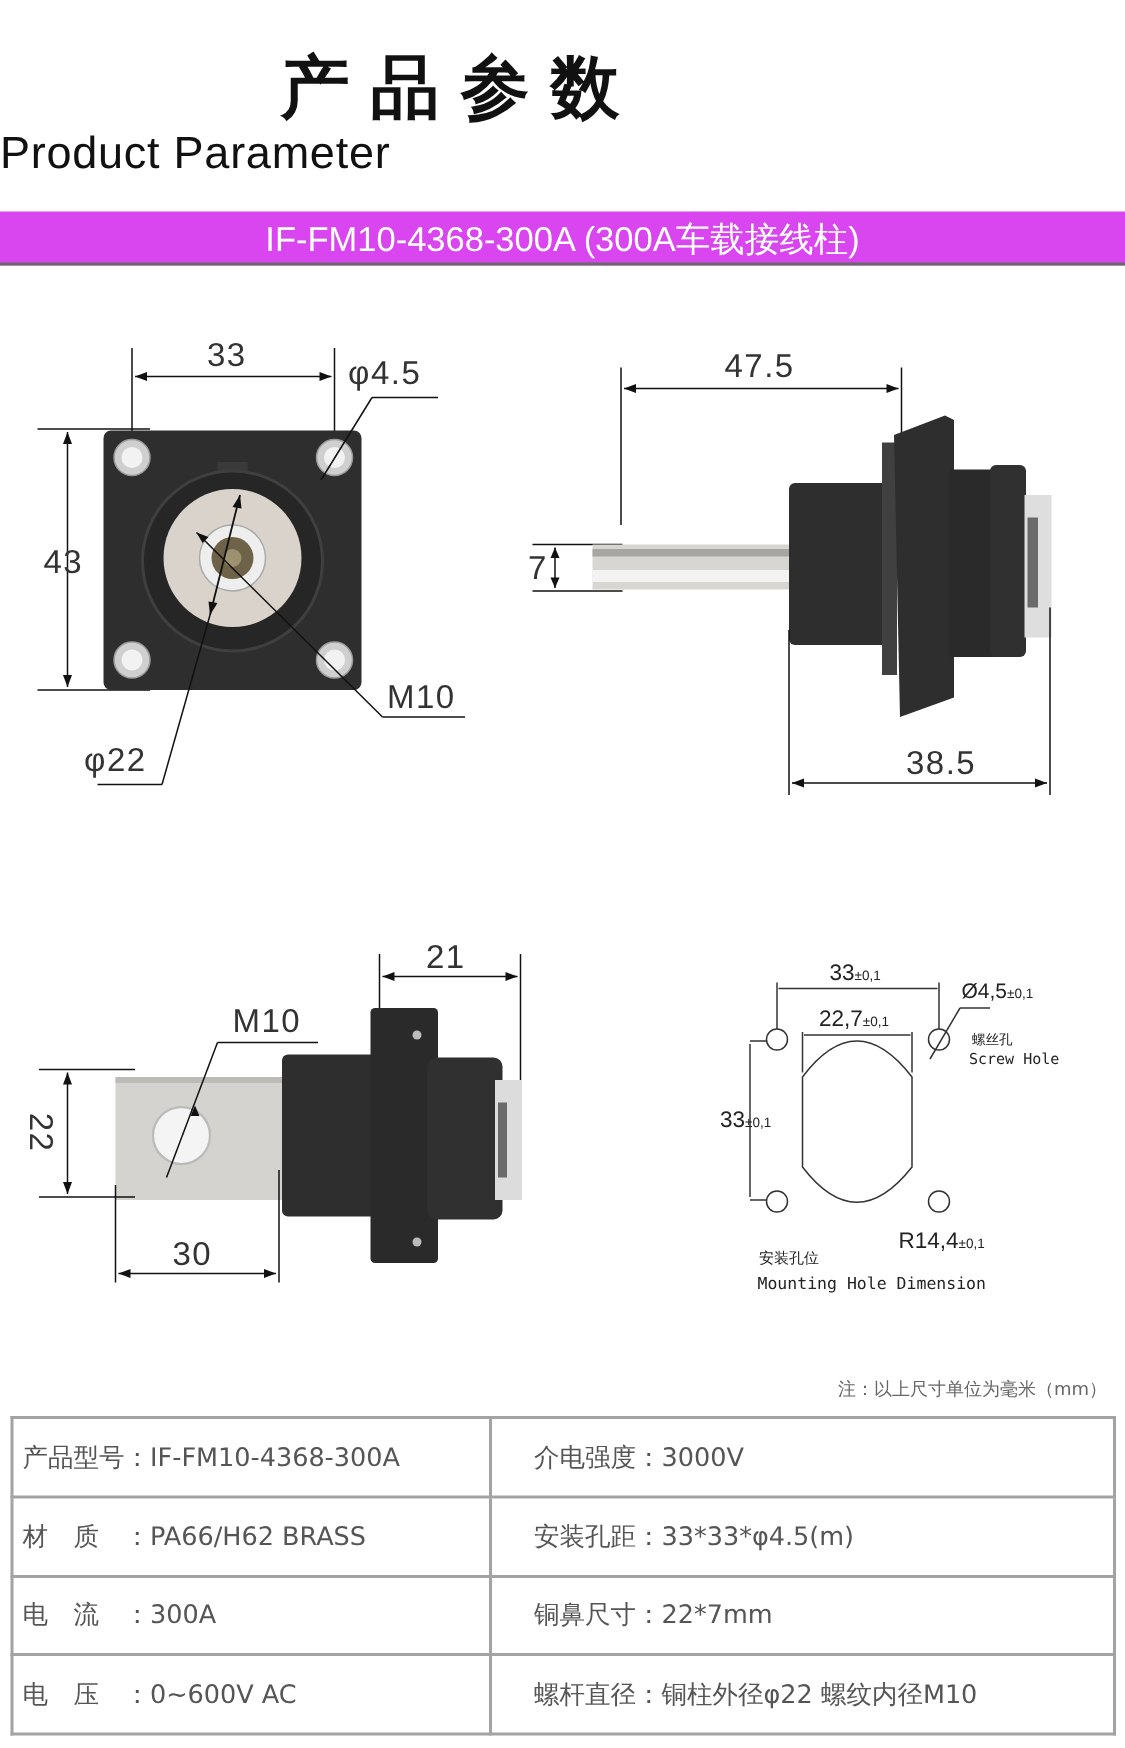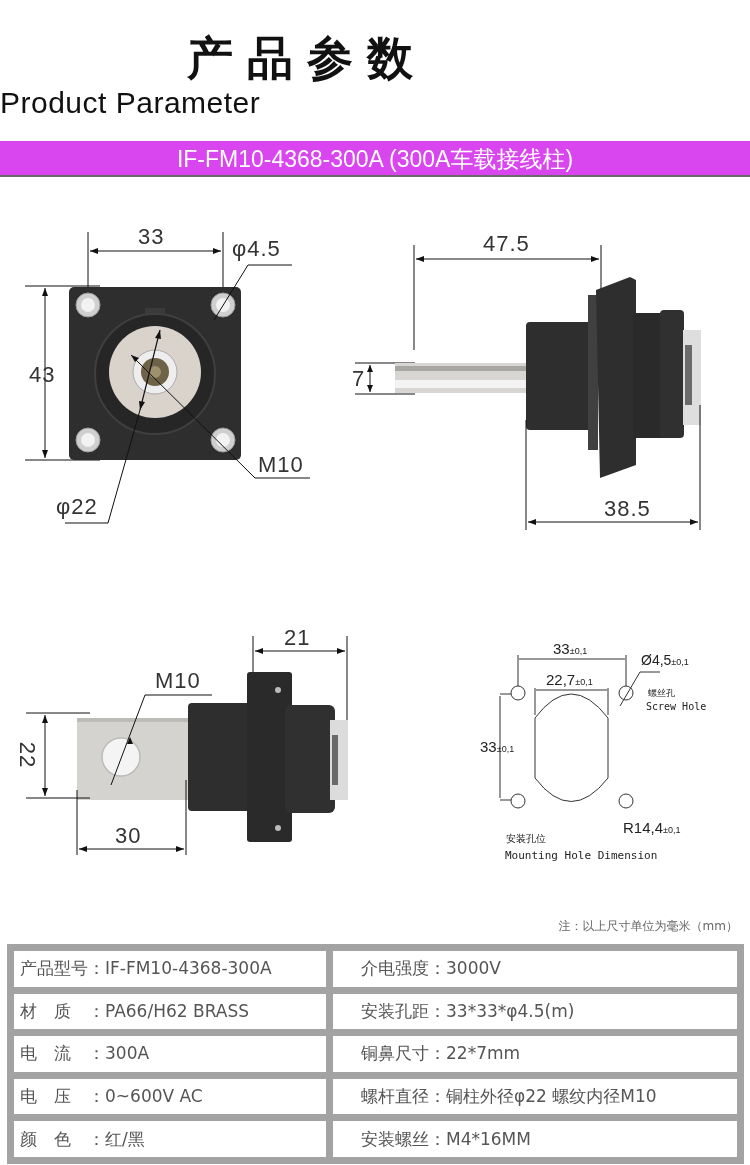--- a/index.html
+++ b/index.html
@@ -29,21 +29,21 @@
 
     .note {
       position: absolute; right: 12px; top: 918px; font-size: 12px; color: #666;
     }
 
     .spec-table {
       position: absolute; left: 7px; top: 944px; width: 737px; height: 213px;
       border: 1.5px solid #222; border-collapse: collapse;
     }
     .spec-table td {
-      border: 7px solid #a3a3a3; height: 42.6px; font-size: 17px; color: #555;
+      border: 2px solid #a3a3a3; height: 42.6px; font-size: 17px; color: #555;
       padding-left: 6px; vertical-align: middle; white-space: nowrap;
       font-family: "DejaVu Sans", sans-serif;
     }
     .spec-table td.left { width: 319px; }
     .spec-table td.right { padding-left: 28px; margin-left: 44px; }
   </style>
 </head>
 <body>
 
 <div class="title-cn">产品参数</div>
@@ -207,21 +207,21 @@
     <span>Ø4,5</span><span style="font-size:9px;">±0,1</span>
   </div>
   <div class="small-dim" style="left:546px;top:671px;font-size:15px;">
     <span>22,7</span><span style="font-size:9px;">±0,1</span>
   </div>
   <div class="small-dim" style="left:648px;top:687px;font-size:9px;">螺丝孔</div>
   <div class="small-dim" style="left:646px;top:701px;font-size:10px;font-family:'DejaVu Sans Mono',monospace;">Screw Hole</div>
   <div class="small-dim" style="left:480px;top:738px;font-size:15px;">
     <span>33</span><span style="font-size:9px;">±0,1</span>
   </div>
-  <div class="small-dim" style="left:623px;top:819px;font-size:15px;">
+  <div class="small-dim" style="left:599px;top:819px;font-size:15px;">
     <span>R14,4</span><span style="font-size:9px;">±0,1</span>
   </div>
   <div class="small-dim" style="left:506px;top:832px;font-size:10px;">安装孔位</div>
   <div class="small-dim" style="left:505px;top:849px;font-size:11px;font-family:'DejaVu Sans Mono',monospace;">Mounting Hole Dimension</div>
 </div>
 
 <div class="note">注：以上尺寸单位为毫米（mm）</div>
 
 <table class="spec-table">
   <tbody>
@@ -234,18 +234,14 @@
       <td class="right"><span>安装孔距：</span><span>33*33*φ4.5(m)</span></td>
     </tr>
     <tr>
       <td class="left"><span>电　流　：</span><span>300A</span></td>
       <td class="right"><span>铜鼻尺寸：</span><span>22*7mm</span></td>
     </tr>
     <tr>
       <td class="left"><span>电　压　：</span><span>0~600V AC</span></td>
       <td class="right"><span>螺杆直径：</span><span>铜柱外径φ22 螺纹内径M10</span></td>
     </tr>
-    <tr>
-      <td class="left"><span>颜　色　：</span><span>红/黑</span></td>
-      <td class="right"><span>安装螺丝：</span><span>M4*16MM</span></td>
-    </tr>
   </tbody>
 </table>
 
 </body></html>

